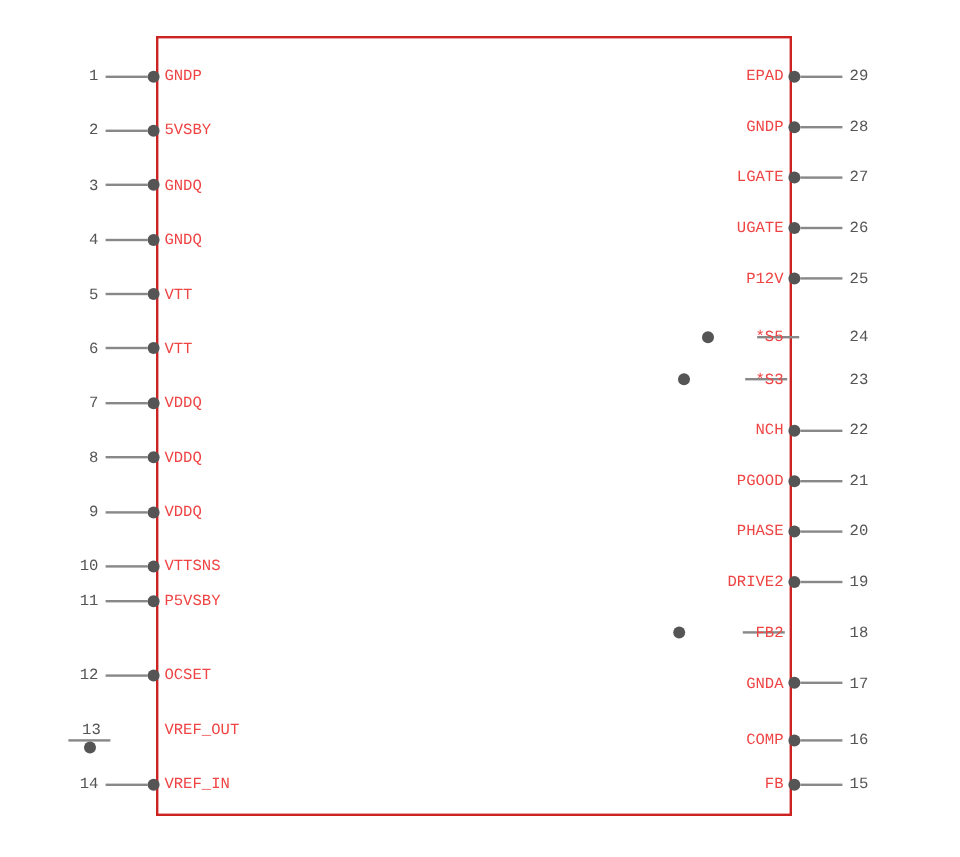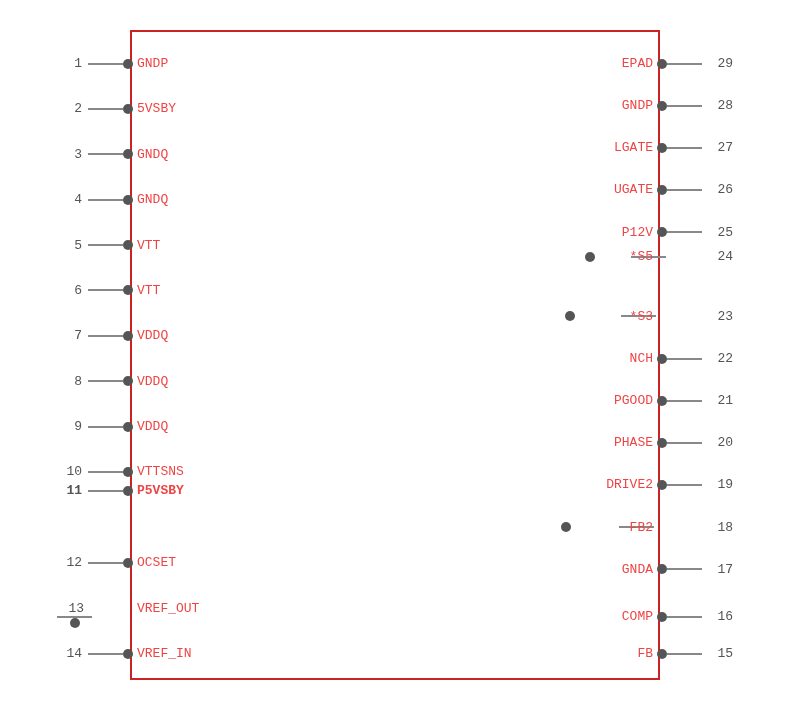--- a/index.html
+++ b/index.html
@@ -80,21 +80,21 @@
     
     .right-pin {
       position: absolute;
       display: flex;
       align-items: center;
       right: -75px;
     }
 
     .right-pin .pin-number {
       width: 25px;
-      text-align: right;
+      text-align: left;
       margin-left: 6px;
     }
 
     .right-pin .pin-line {
       width: 35px;
     }
 
     .right-pin .pin-dot {
       margin-left: 0;
     }
@@ -163,21 +163,21 @@
       <span class="pin-line"></span>
       <span class="pin-dot"></span>
       <span class="pin-label">VDDQ</span>
     </div>
     <div class="left-pin" style="top: 432.462px;">
       <span class="pin-number">10</span>
       <span class="pin-line"></span>
       <span class="pin-dot"></span>
       <span class="pin-label">VTTSNS</span>
     </div>
-    <div class="left-pin" style="top: 451px; font-weight: bold;">
+    <div class="left-pin" style="top: 461px;">
       <span class="pin-number">11</span>
       <span class="pin-line"></span>
       <span class="pin-dot"></span>
       <span class="pin-label">P5VSBY</span>
     </div>
     <div class="left-pin" style="top: 523.231px;">
       <span class="pin-number">12</span>
       <span class="pin-line"></span>
       <span class="pin-dot"></span>
       <span class="pin-label">OCSET</span>
@@ -217,21 +217,21 @@
       <span class="pin-dot"></span>
       <span class="pin-line"></span>
       <span class="pin-number">26</span>
     </div>
     <div class="right-pin" style="top: 192.571px;">
       <span class="pin-label">P12V</span>
       <span class="pin-dot"></span>
       <span class="pin-line"></span>
       <span class="pin-number">25</span>
     </div>
-    <div class="right-pin" style="top: 217px; gap: 36px;">
+    <div class="right-pin" style="top: 241px; gap: 36px;">
       <span class="pin-label">*S5</span>
       <span class="pin-dot"></span>
       <span class="pin-line"></span>
       <span class="pin-number">24</span>
     </div>
     <div class="right-pin" style="top: 276.857px; gap: 46px;">
       <span class="pin-label">*S3</span>
       <span class="pin-dot"></span>
       <span class="pin-line"></span>
       <span class="pin-number">23</span>

